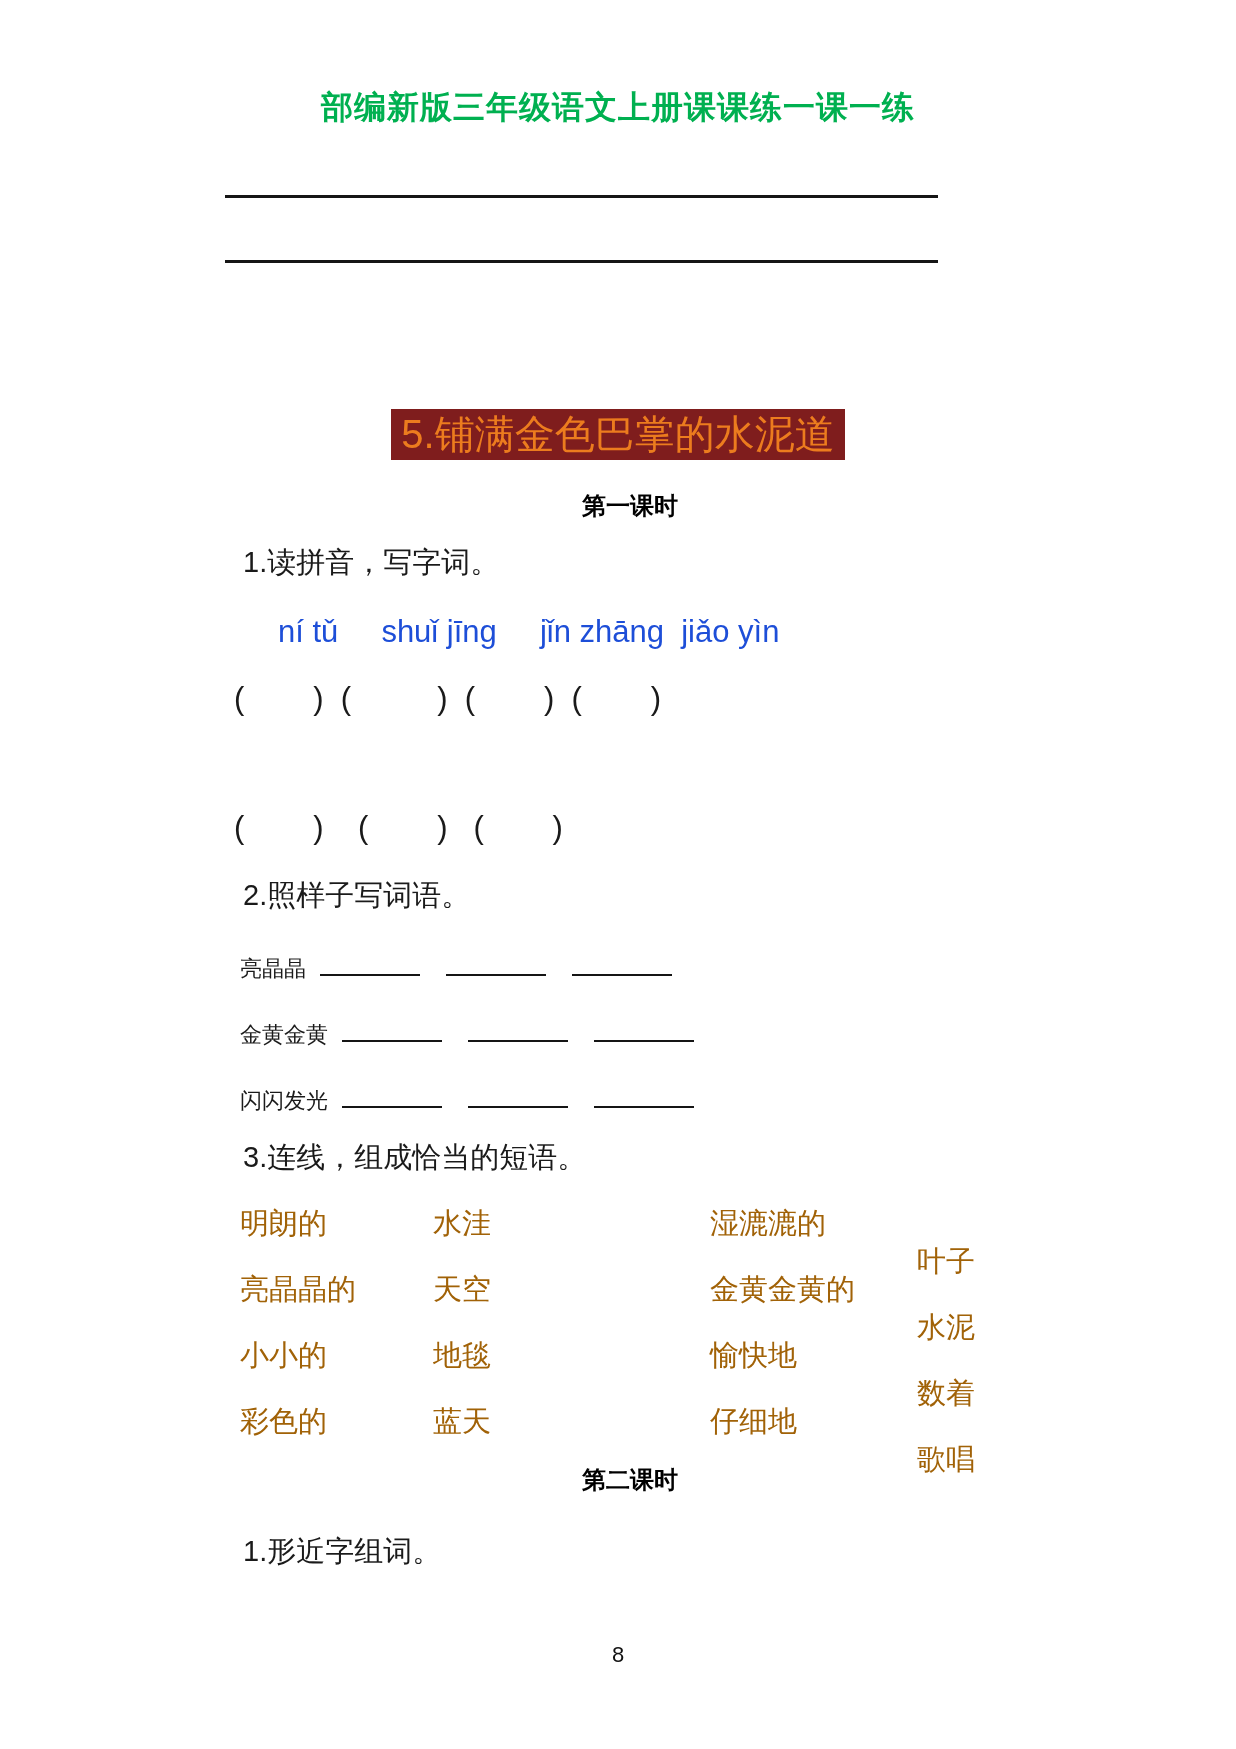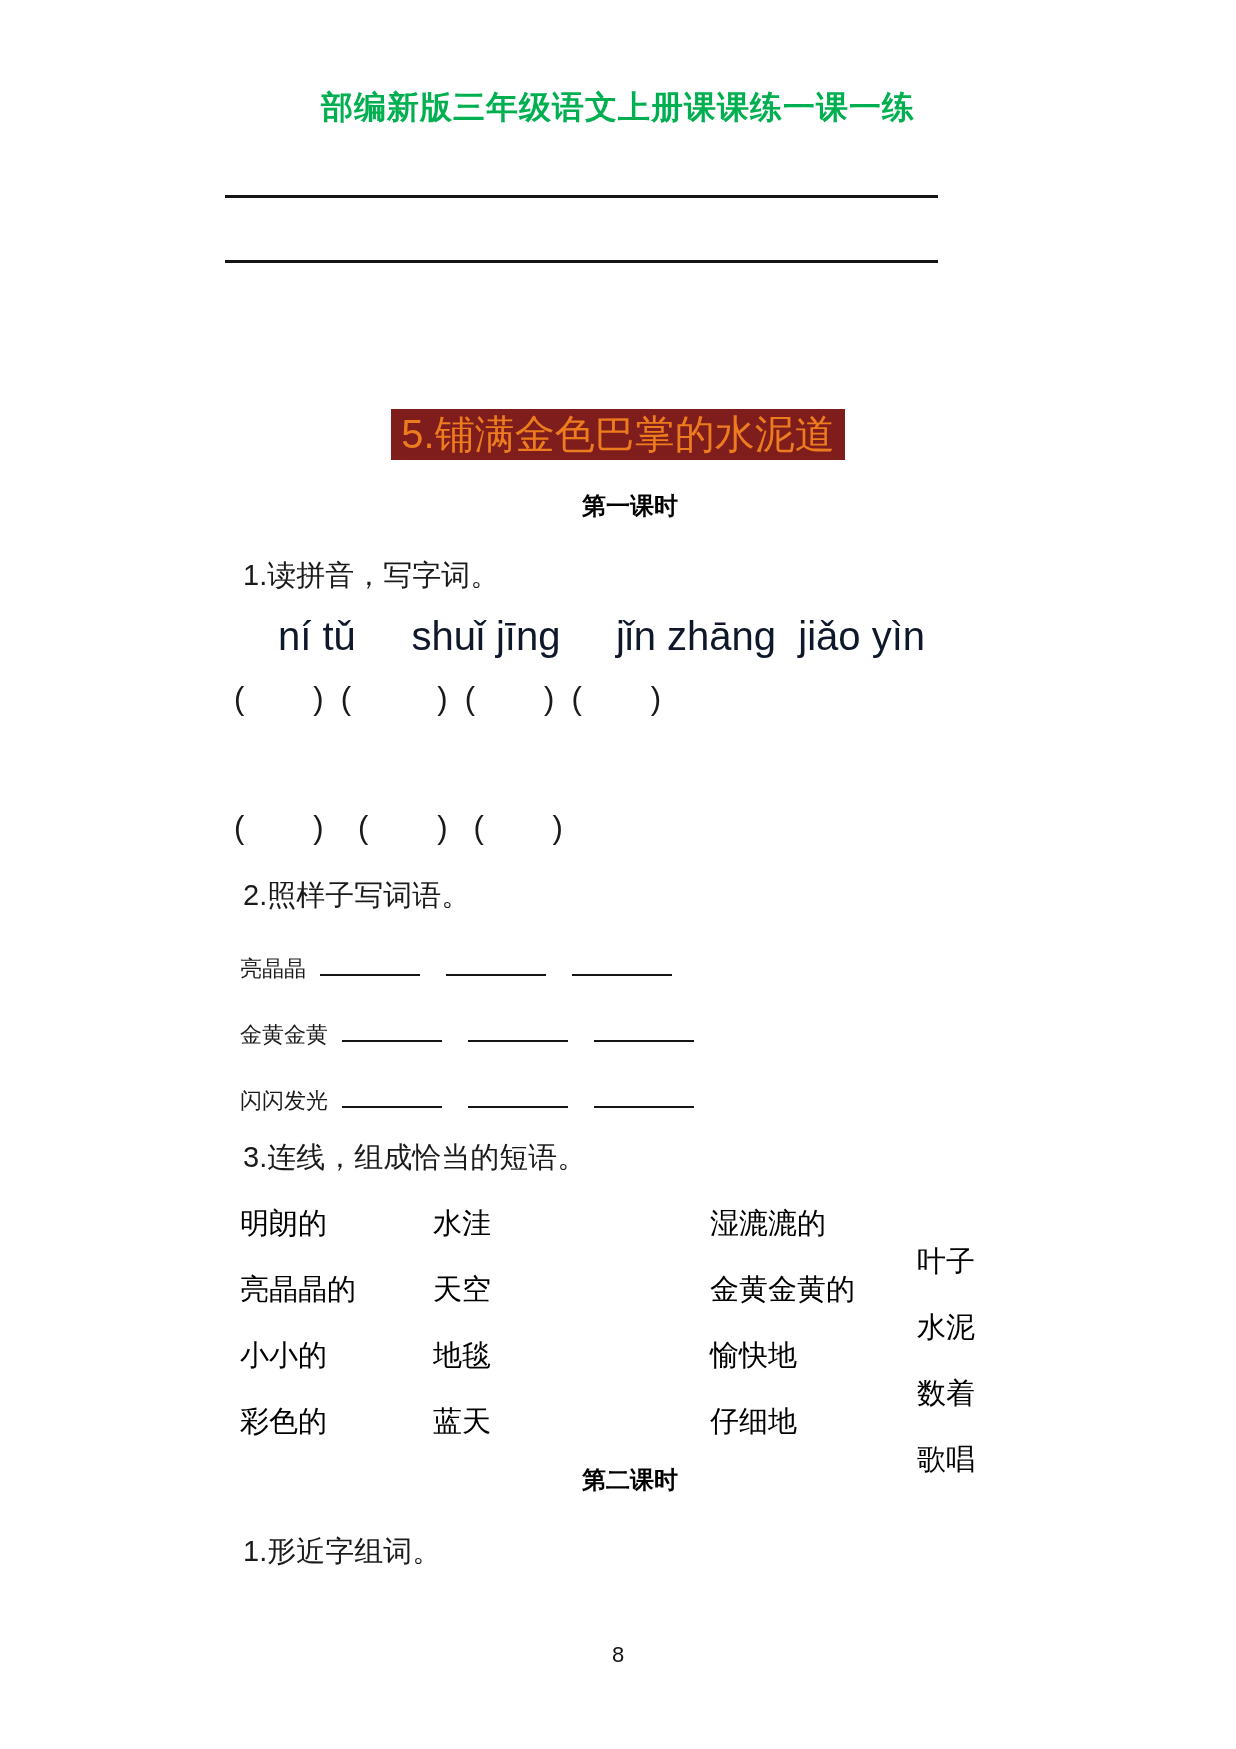--- a/index.html
+++ b/index.html
@@ -57,30 +57,30 @@
     color: #000;
   }
   .h1 { top: 490px; }
   .h2 { top: 1464px; }
   .q-label {
     position: absolute;
     left: 243px;
     font-size: 29px;
     color: #1a1a1a;
   }
-  .ql1 { top: 556px; }
+  .ql1 { top: 543px; }
   .ql2 { top: 876px; }
   .ql3 { top: 1138px; }
   .ql4 { top: 1532px; }
   .pinyin {
     position: absolute;
     left: 278px;
-    font-size: 40px;
+    font-size: 31px;
     white-space: pre;
-    color: #0f172a;
+    color: #1d4ed8;
   }
   .py1 { top: 614px; }
   .py2 { top: 745px; }
   .parens {
     position: absolute;
     left: 234px;
     font-size: 31px;
     white-space: pre;
     color: #1a1a1a;
   }
@@ -104,21 +104,21 @@
     border-bottom: 2px solid #151515;
     vertical-align: baseline;
   }
   .blank.first { margin-left: 14px; }
   .match-row {
     position: absolute;
     left: 0;
     width: 100%;
     height: 44px;
     font-size: 29px;
-    color: #000000;
+    color: #a16207;
   }
   .mr1 { top: 1204px; }
   .mr2 { top: 1270px; }
   .mr3 { top: 1336px; }
   .mr4 { top: 1402px; }
   .match-row span { position: absolute; white-space: nowrap; }
   .c1 { left: 240px; }
   .c2 { left: 433px; }
   .c3 { left: 710px; }
   .c4 { left: 917px; margin-top: 38px; }

